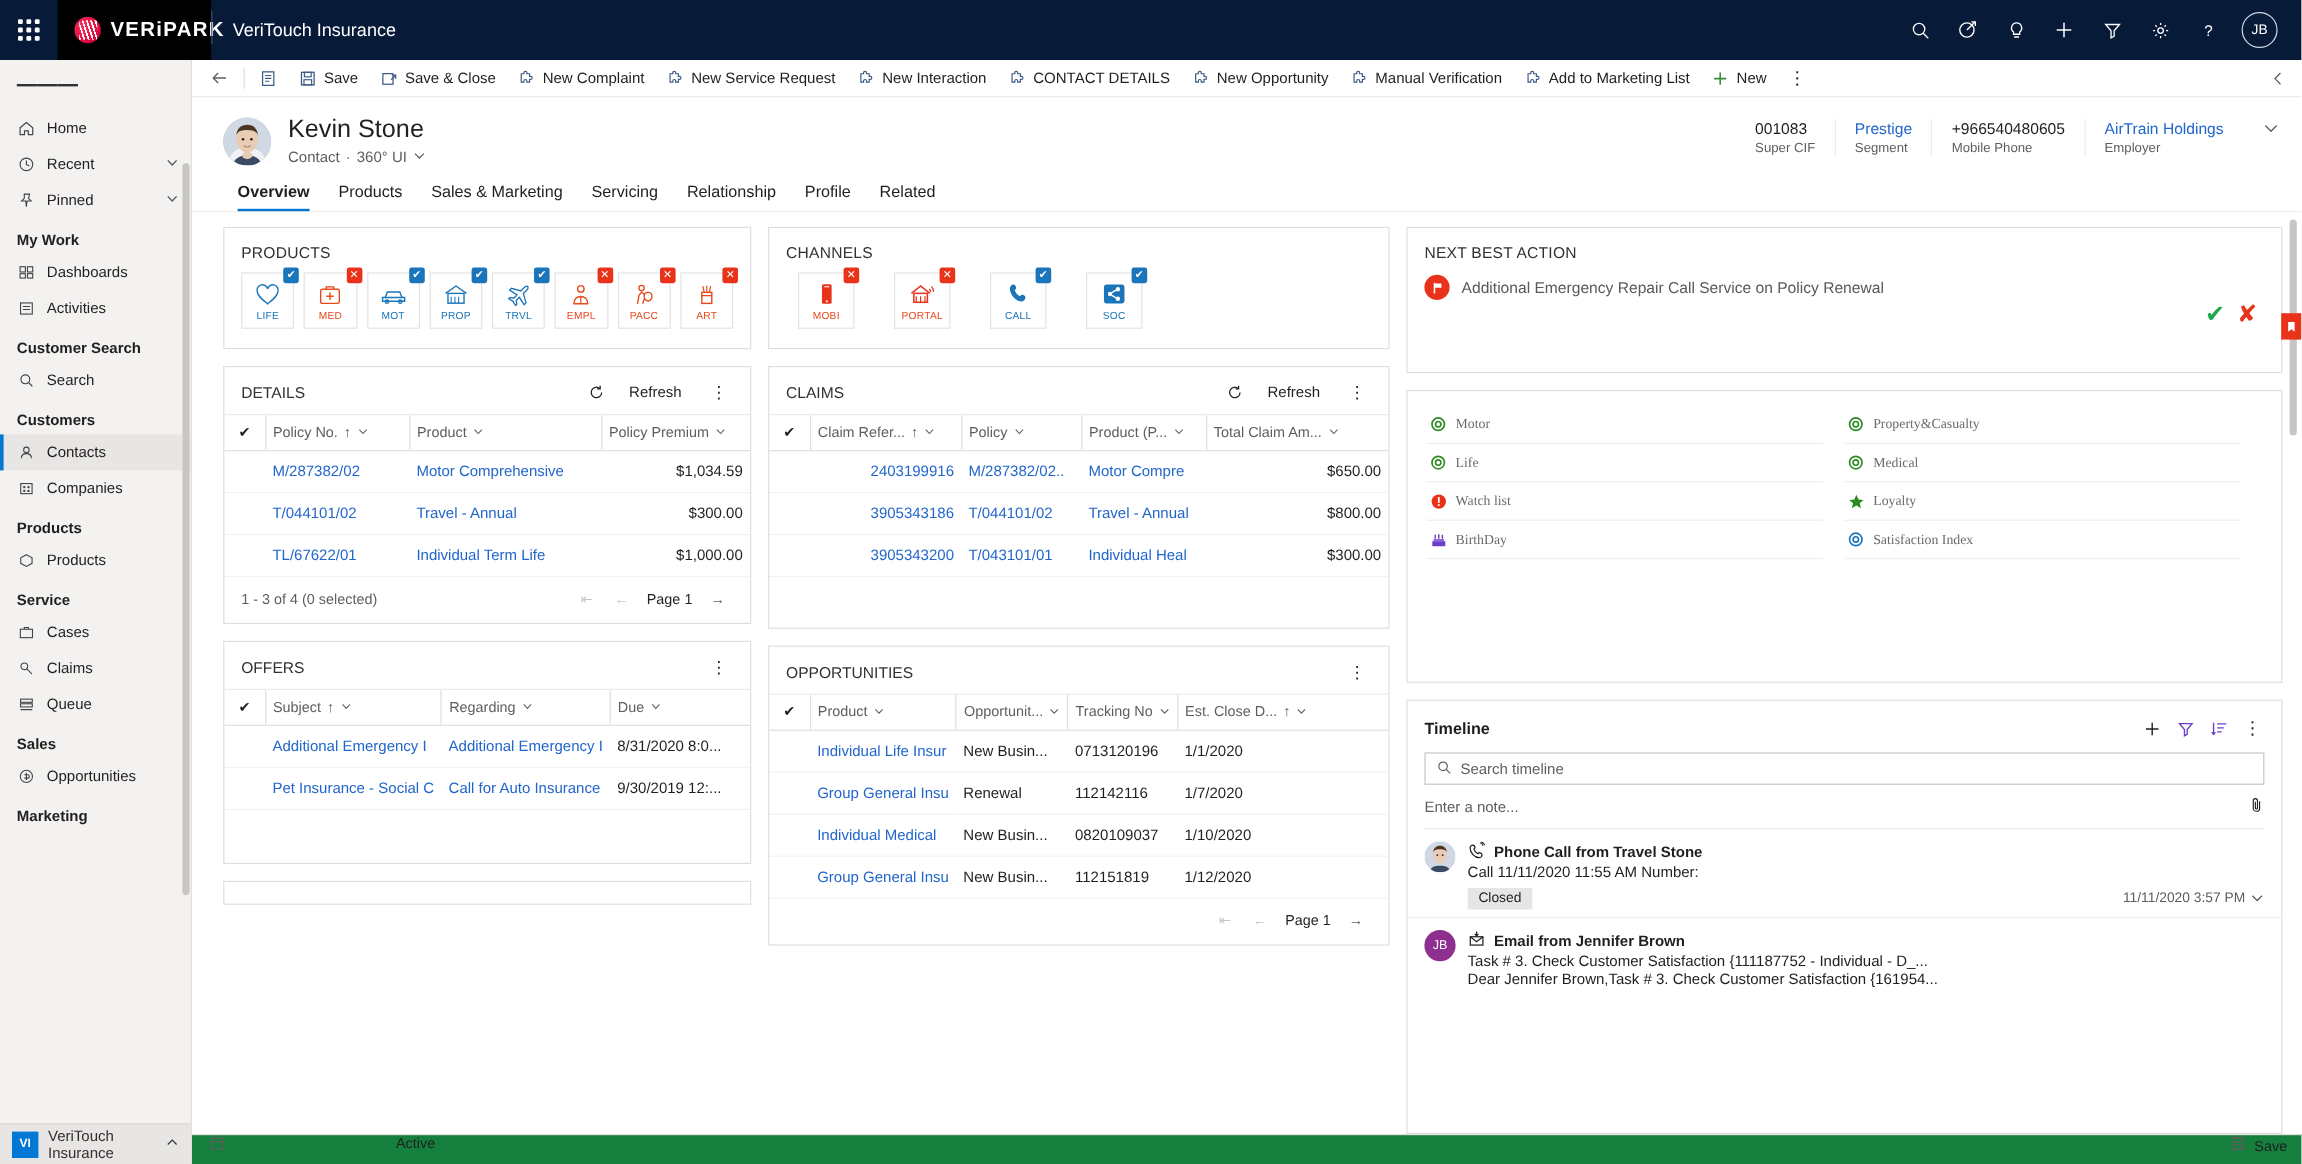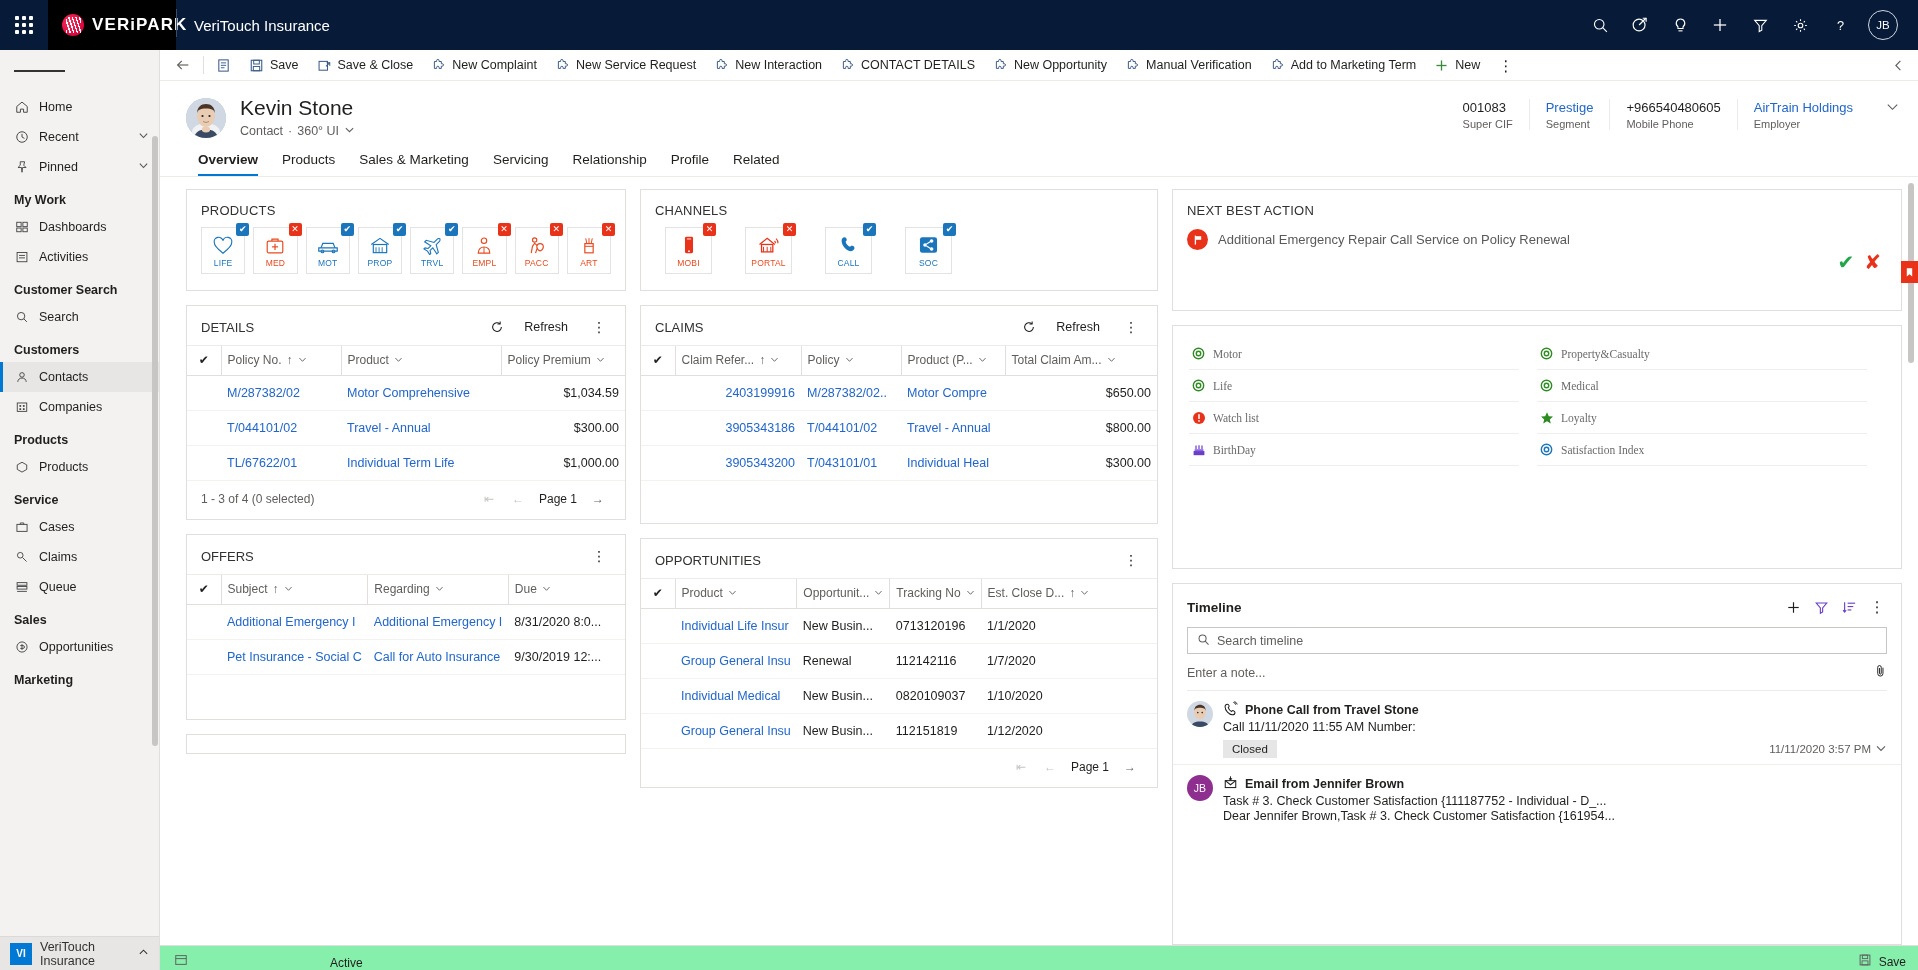--- a/index.html
+++ b/index.html
@@ -255,22 +255,22 @@
   .tl-line { font-size:12.5px; color:#201f1e; margin-top:3px; white-space:nowrap; overflow:hidden; text-overflow:ellipsis; }
   .tl-foot { display:flex; align-items:center; margin-top:6px; gap:4px; }
   .tl-pill { background:#e6e6e6; font-size:11.5px; color:#201f1e; padding:3px 9px; }
   .tl-foot .sp { flex:1; }
   .tl-time { font-size:11.5px; color:#605e5c; }
   .panel-sb { position:absolute; right:4px; top:6px; width:6px; }
   .panel-sb i { display:block; width:6px; background:#c8c6c4; border-radius:3px; }
 
   
   .footer {
-    height: 25px; flex: 0 0 25px; border-top: 1px solid #e1dfdd; background:#86efac;
-    display:flex; align-items:flex-end; padding: 0 12px 0 0; font-size:12px; color:#201f1e;
+    height: 25px; flex: 0 0 25px; border-top: 1px solid #e1dfdd; background:#15803d;
+    display:flex; align-items:flex-start; padding: 0 12px 0 0; font-size:12px; color:#201f1e;
   }
   .ft-left { width: 160px; display:flex; align-items:center; gap:10px; padding-left:14px; }
   .ft-mid { flex:1; display:flex; align-items:center; gap:10px; padding-left: 10px; }
   .ft-right { display:flex; align-items:center; gap:7px; cursor:pointer; }
 
   
   .edge-tab {
     position: absolute; right: 0; top: 84px; width: 17px; height: 22px; background:#e8331a;
     display:flex; align-items:center; justify-content:center; cursor:pointer;
   }
@@ -606,21 +606,21 @@
               </svg>
           </span>
           <span>Manual Verification</span>
         </div>
         <div class="cmd">
           <span class="cmd-ico">
             <svg width="15" height="15" viewBox="0 0 16 16">
                 <path d="M6 2.8a1.3 1.3 0 0 1 2.6 0v.9h2.4v2.4h1a1.3 1.3 0 0 1 0 2.6h-1v2.4H8.6v-1a1.3 1.3 0 0 0-2.6 0v1H3.6V3.7H6z" fill="none" stroke="#3b5a86" stroke-width="1.05"></path>
               </svg>
           </span>
-          <span>Add to Marketing Term</span>
+          <span>Add to Marketing List</span>
         </div>
         <div class="cmd">
           <span class="cmd-ico">
             <svg width="15" height="15" viewBox="0 0 16 16">
                 <line x1="8" y1="2.6" x2="8" y2="13.4" stroke="#3b8a3b" stroke-width="1.4"></line>
                 <line x1="2.6" y1="8" x2="13.4" y2="8" stroke="#3b8a3b" stroke-width="1.4"></line>
               </svg>
           </span>
           <span>New</span>
         </div>

